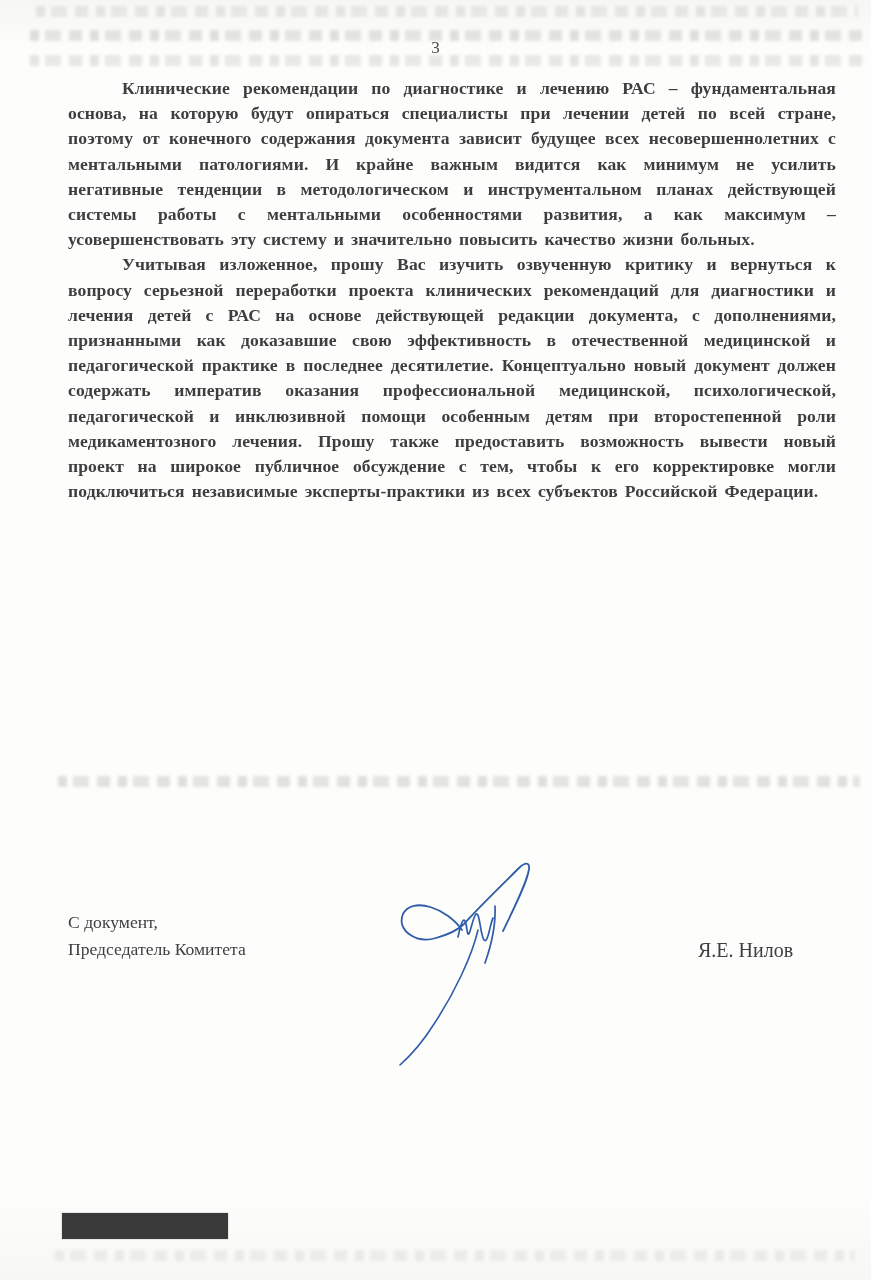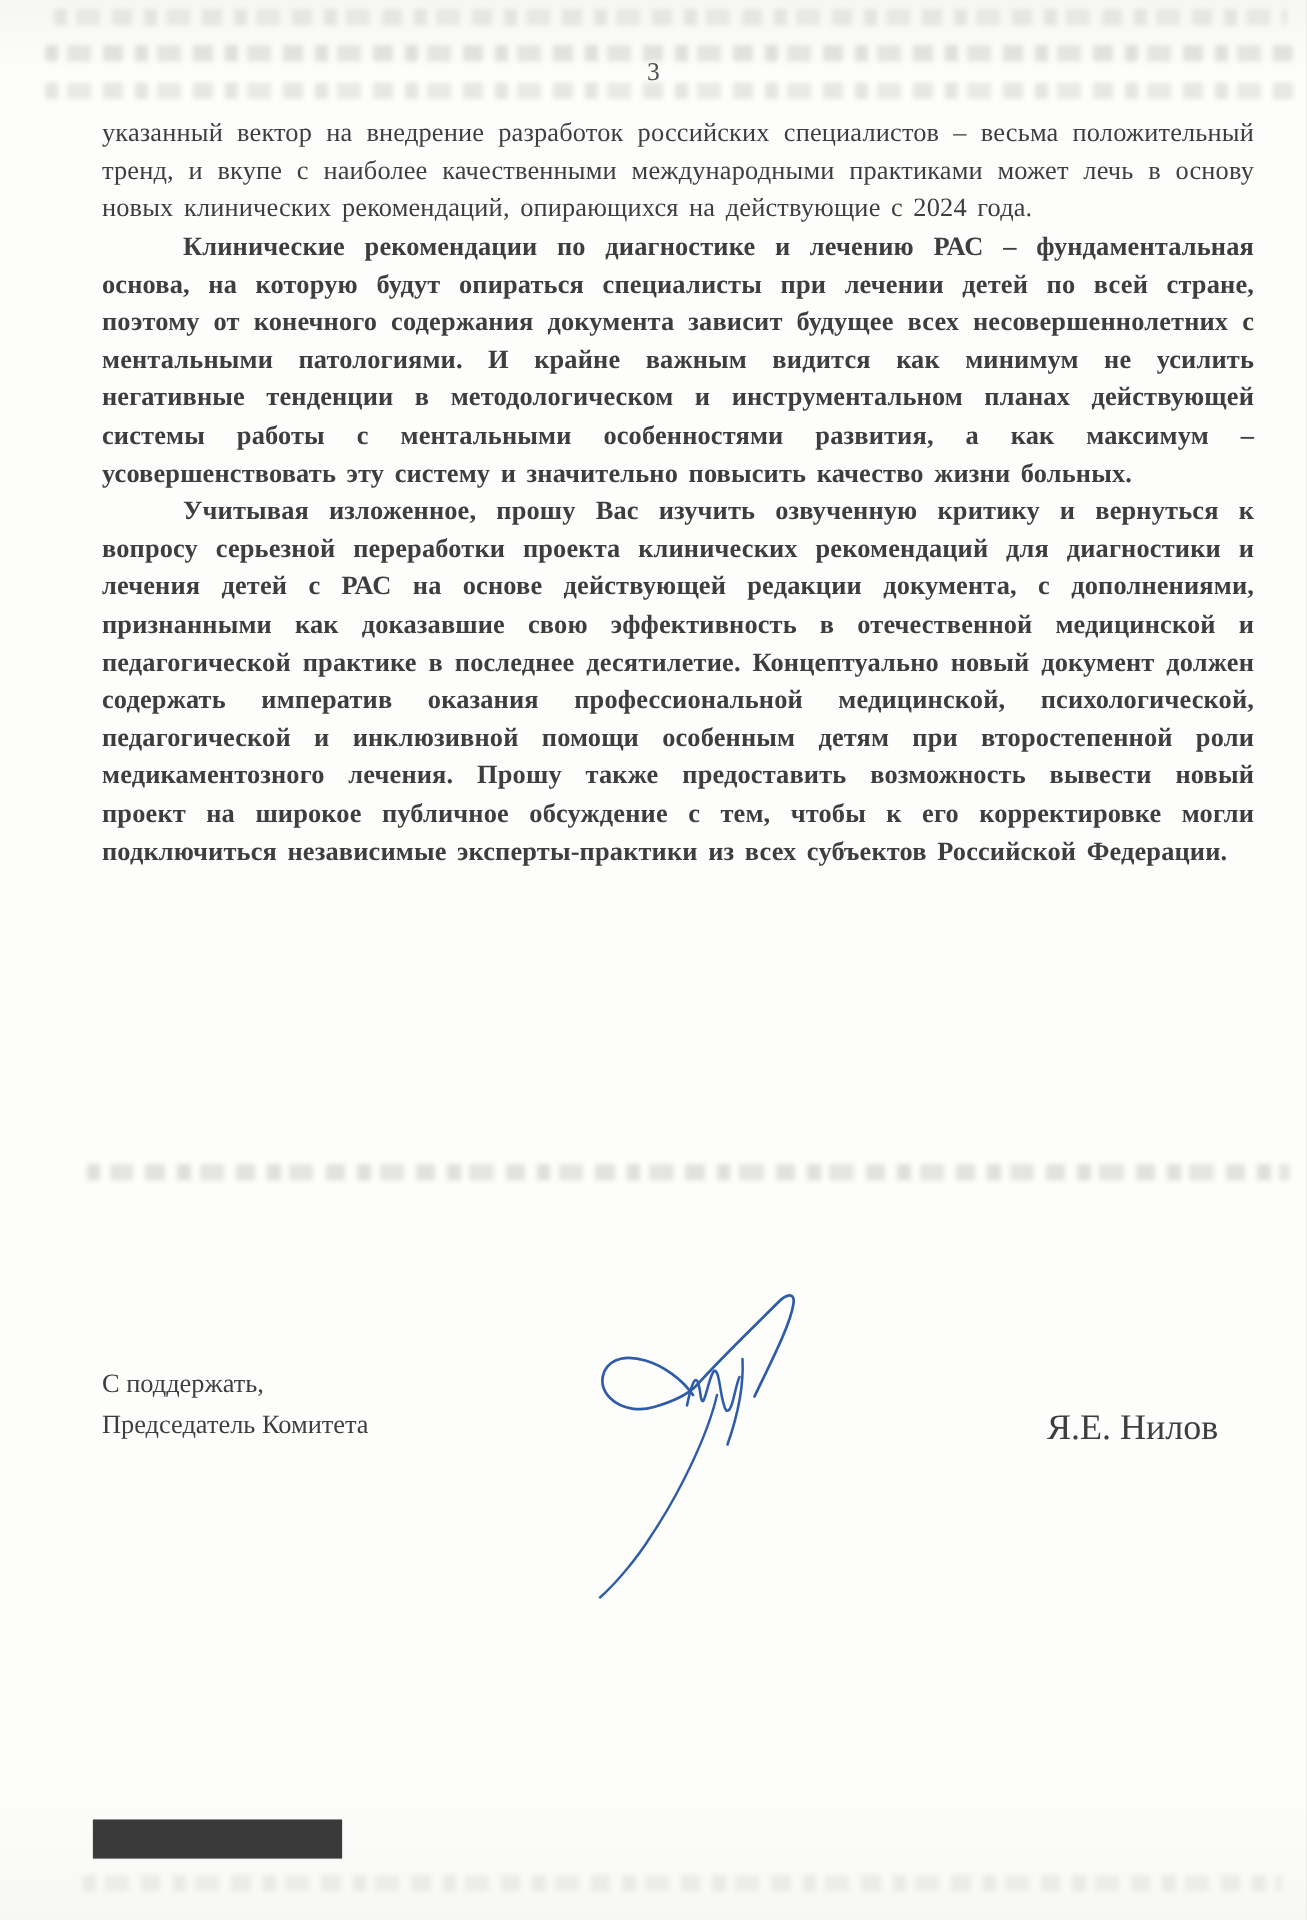--- a/index.html
+++ b/index.html
@@ -33,21 +33,21 @@
   .body-text{
     position:absolute; left:68px; top:76px; width:768px;
     font-size:17.6px; line-height:25.2px; text-align:justify;
     letter-spacing:.1px; word-spacing:2.5px;
   }
   .body-text p{margin:0; text-align:justify;}
   .body-text p.indent{text-indent:54px;font-weight:bold;}
 
   .closing-salutation{position:absolute; left:68px; top:912px; font-size:17.6px;}
   .closing-title{position:absolute; left:68px; top:939px; font-size:17.6px;text-align:right;}
-  .closing-name{position:absolute; left:698px; top:939px; font-size:24px;}
+  .closing-name{position:absolute; left:698px; top:939px; font-size:20px;}
 
   .signature{position:absolute; left:392px; top:856px; width:170px; height:215px; color:var(--signature);}
   .signature svg{display:block; width:100%; height:100%;}
 
   .redaction-bar{
     position:absolute; left:62px; top:1213px; width:166px; height:26px;
     background:var(--redaction); box-shadow:0 0 1px #8a8a88;
   }
 </style>
 </head>
@@ -57,26 +57,25 @@
 
   <div class="bleed b1"></div>
   <div class="bleed b2"></div>
   <div class="bleed b3"></div>
   <div class="bleed b4"></div>
   <div class="bleed b5"></div>
 
   <div class="page-number">3</div>
 
   <div class="body-text">
-    <p>указанный вектор на внедрение разработок российских специалистов – весьма положительный тренд, и вкупе с наиболее качественными международными практиками может лечь в основу новых клинических рекомендаций, опирающихся на действующие с 2024 года.</p>
     <p class="indent">Клинические рекомендации по диагностике и лечению РАС – фундаментальная основа, на которую будут опираться специалисты при лечении детей по всей стране, поэтому от конечного содержания документа зависит будущее всех несовершеннолетних с ментальными патологиями. И крайне важным видится как минимум не усилить негативные тенденции в методологическом и инструментальном планах действующей системы работы с ментальными особенностями развития, а как максимум – усовершенствовать эту систему и значительно повысить качество жизни больных.</p>
     <p class="indent">Учитывая изложенное, прошу Вас изучить озвученную критику и вернуться к вопросу серьезной переработки проекта клинических рекомендаций для диагностики и лечения детей с РАС на основе действующей редакции документа, с дополнениями, признанными как доказавшие свою эффективность в отечественной медицинской и педагогической практике в последнее десятилетие. Концептуально новый документ должен содержать императив оказания профессиональной медицинской, психологической, педагогической и инклюзивной помощи особенным детям при второстепенной роли медикаментозного лечения. Прошу также предоставить возможность вывести новый проект на широкое публичное обсуждение с тем, чтобы к его корректировке могли подключиться независимые эксперты-практики из всех субъектов Российской Федерации.</p>
   </div>
 
-  <div class="closing-salutation">С поддержать,</div>
+  <div class="closing-salutation">С документ,</div>
   <div class="closing-title">Председатель Комитета</div>
   <div class="closing-name">Я.Е. Нилов</div>
 
   <div class="signature">
     <svg viewBox="0 0 170 215" fill="none" stroke="currentColor" stroke-linecap="round" stroke-linejoin="round">
 
       <path stroke-width="1.8" d="M 70 74
         C 55 52, 20 40, 11 58
         C 4 74, 24 88, 44 82
         C 58 78, 66 74, 72 68

